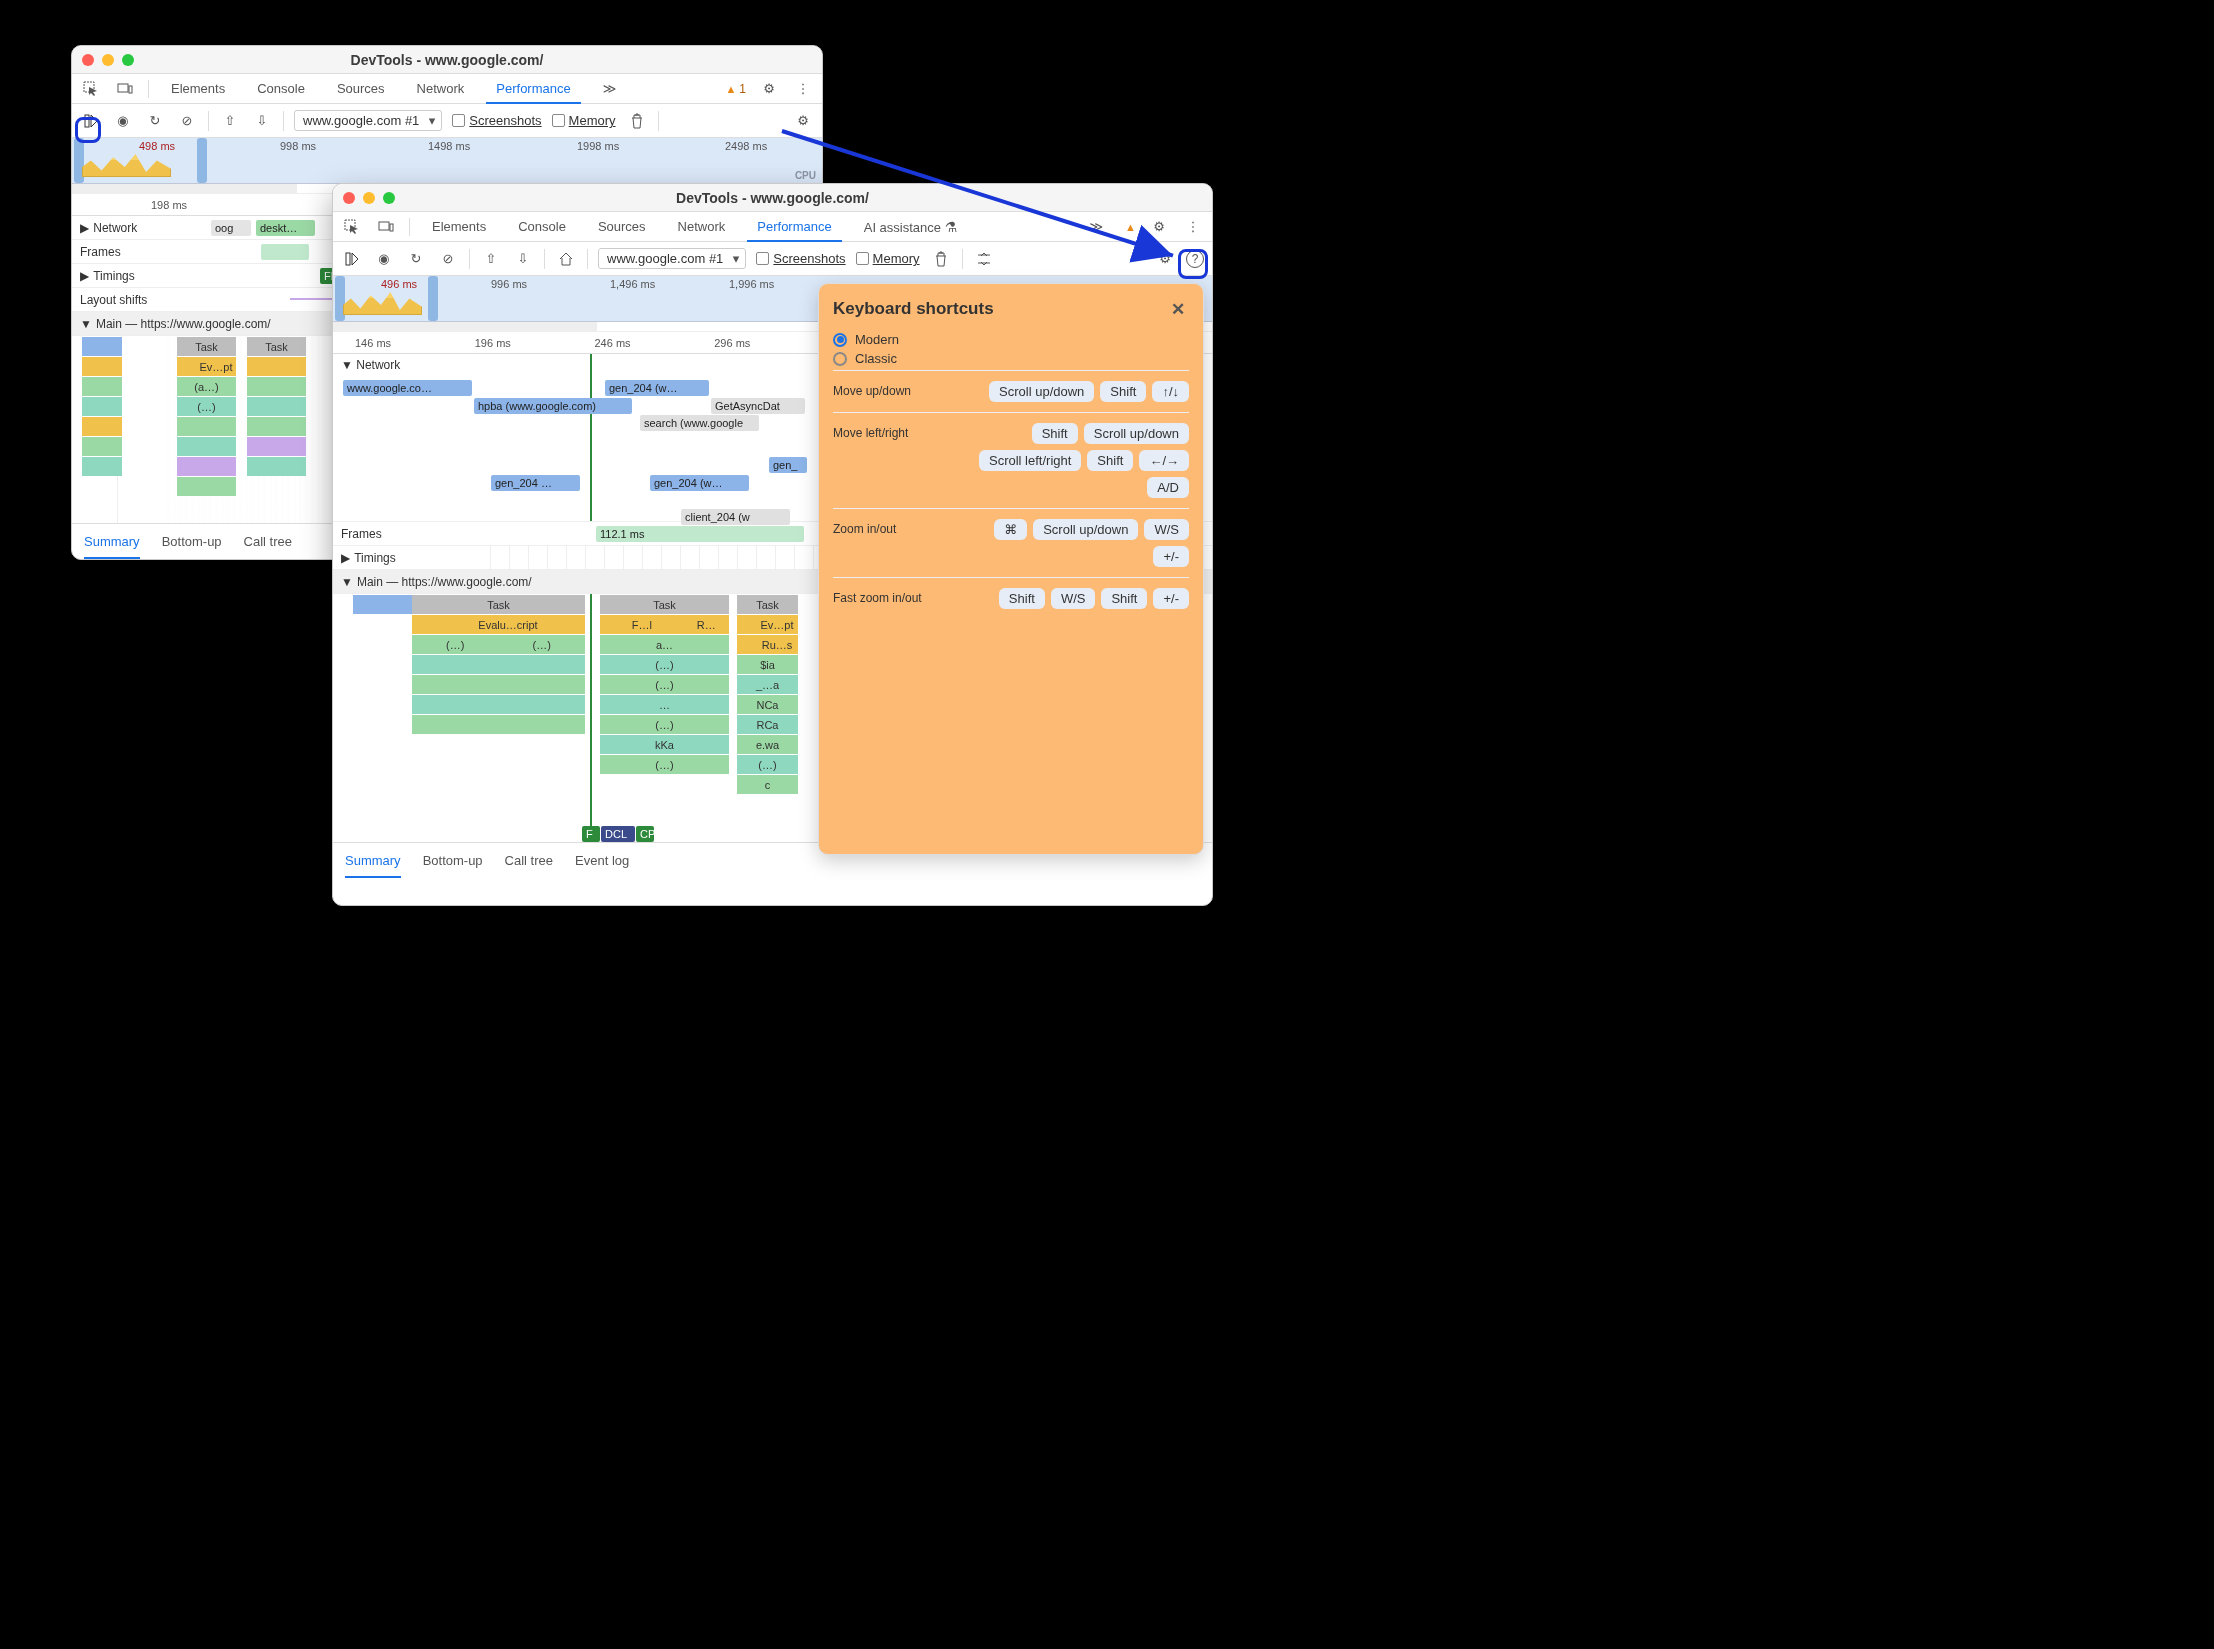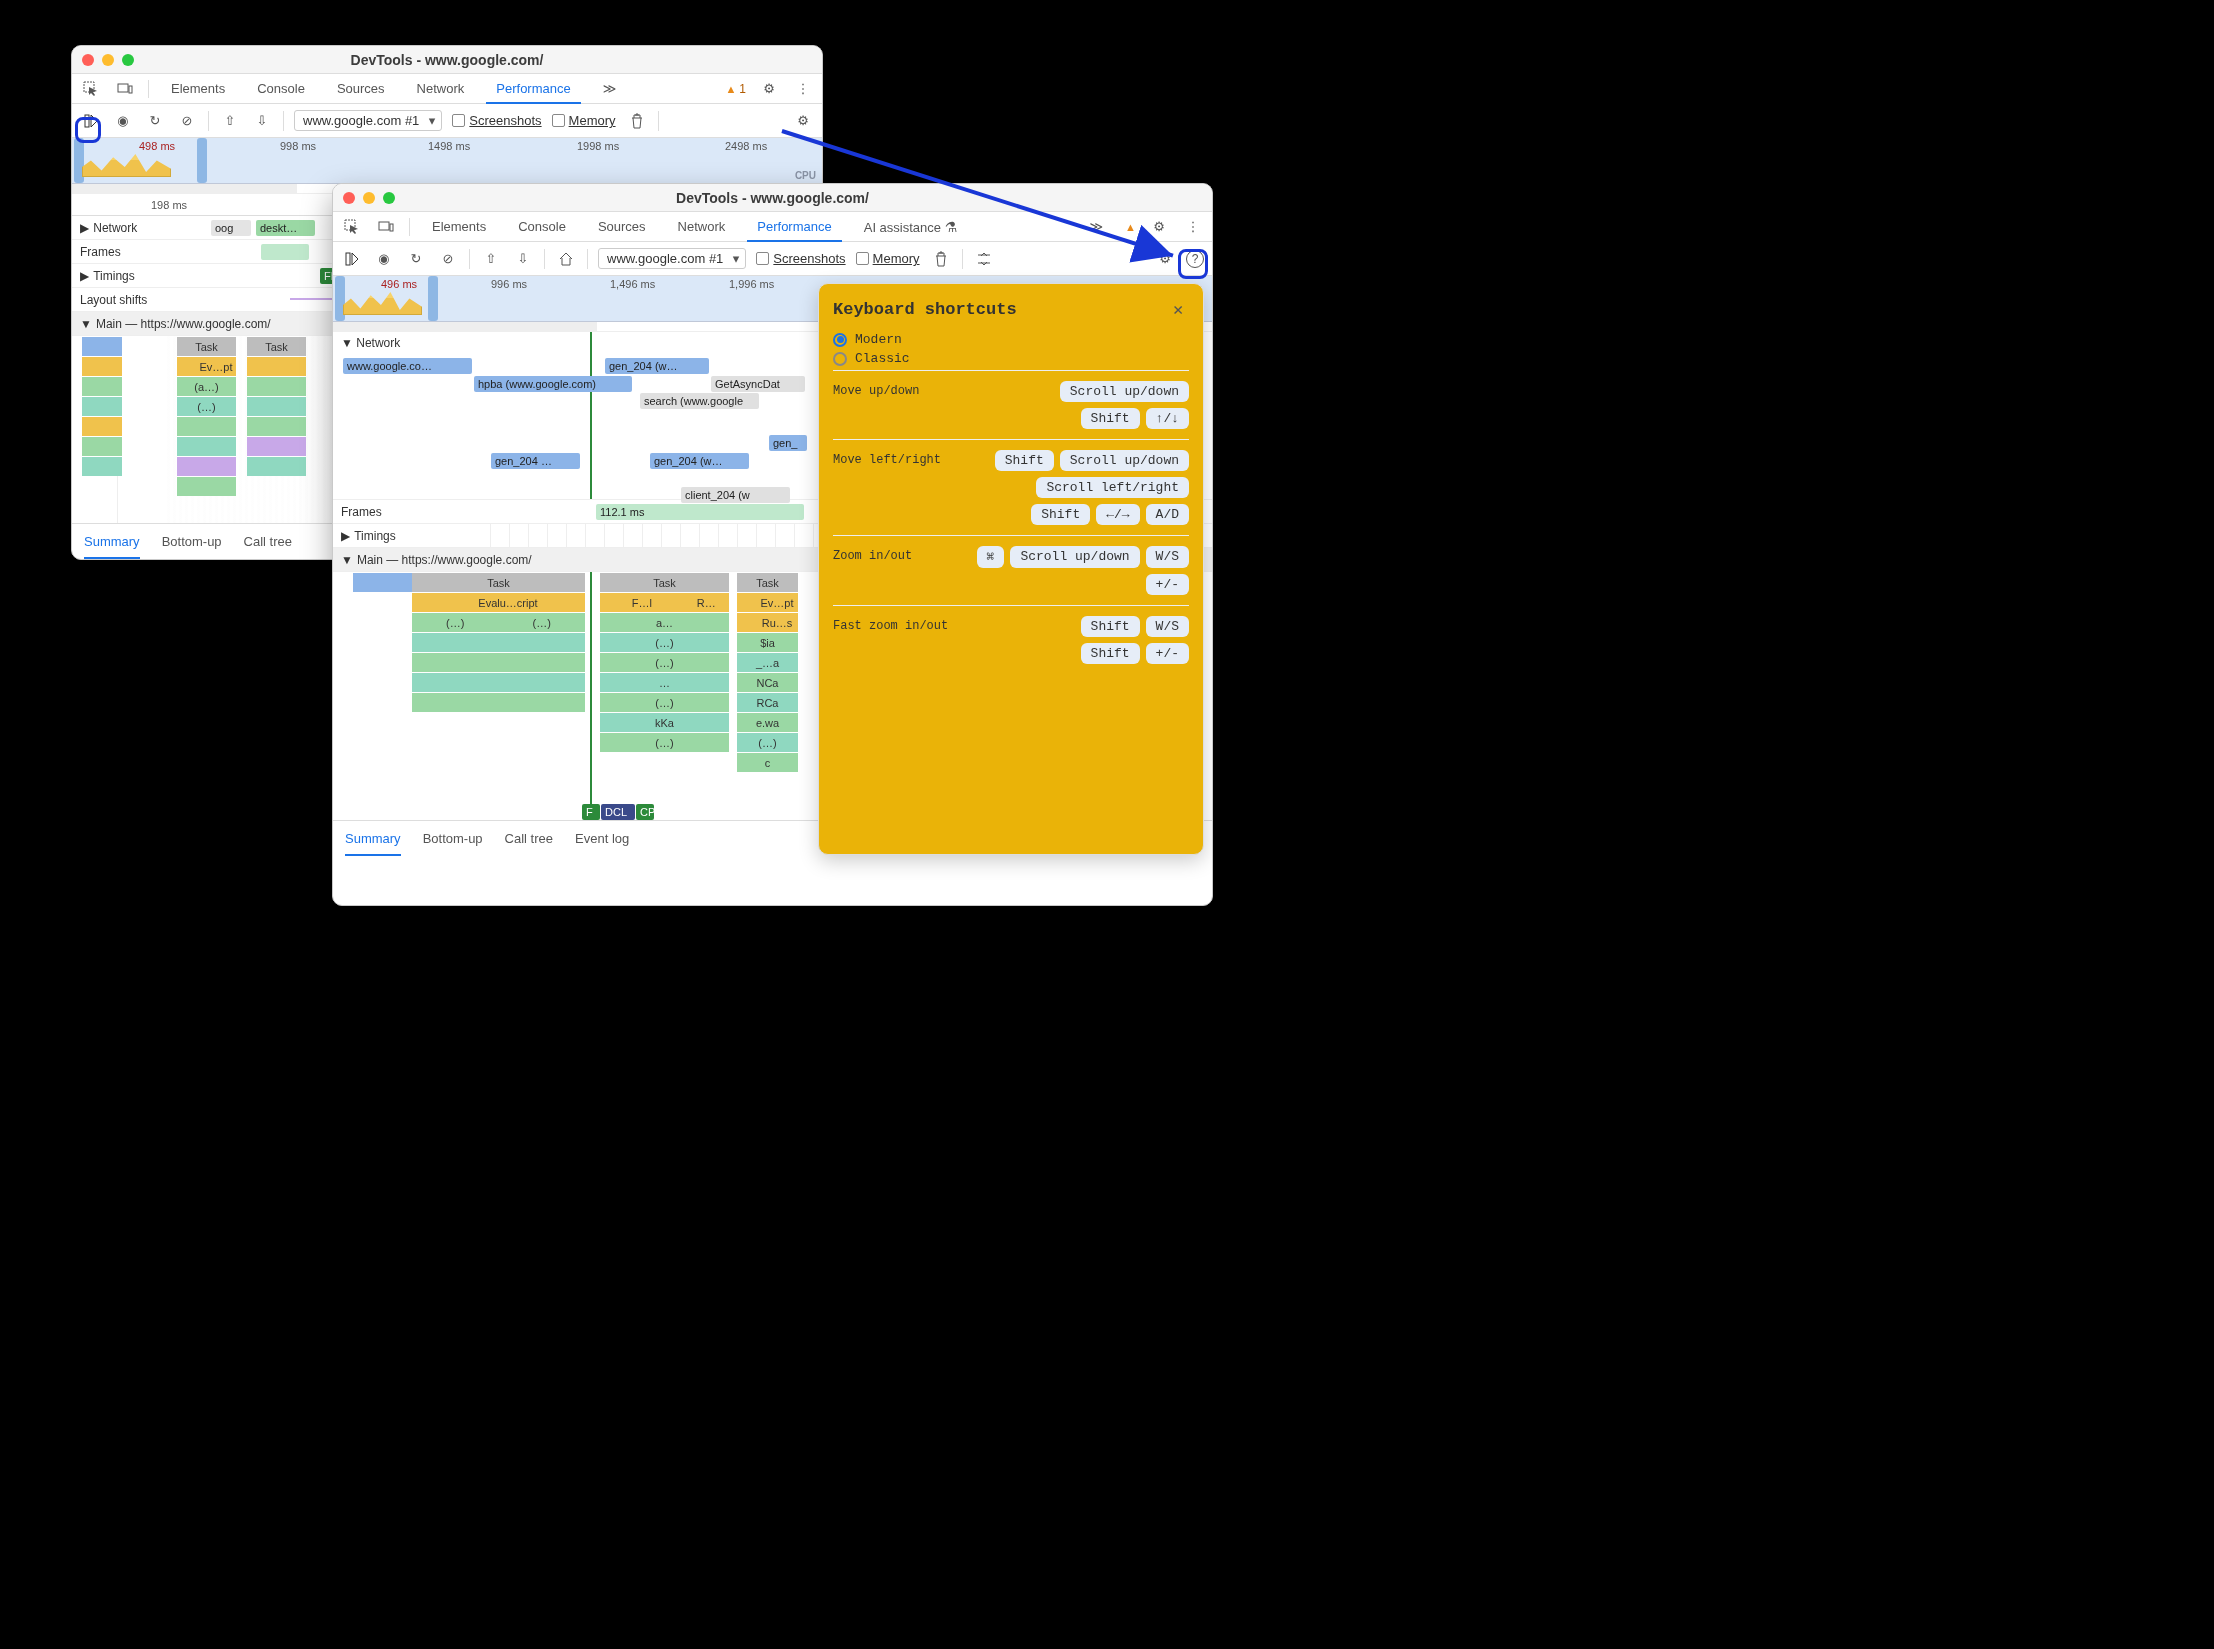--- a/index.html
+++ b/index.html
@@ -46,21 +46,21 @@
   .bottombar .btab.active { color: #1a73e8; border-bottom: 2px solid #1a73e8; margin-bottom: -1px; }
   .stripe-bg { position: absolute; left: 46px; right: 0; top: 0; bottom: 0; background: repeating-linear-gradient(90deg, #fff 0 3px, #f8f8f8 3px 6px); opacity: .2; }
 
   
   .w1 { left: 71px; top: 45px; width: 752px; height: 515px; }
 
   
   .w2 { left: 332px; top: 183px; width: 881px; height: 723px; }
 
   
-  .popover { position: absolute; right: 8px; top: 99px; width: 386px; bottom: 50px; background: #eab308; border: 1px solid #ddd; border-radius: 10px; box-shadow: 0 6px 20px rgba(0,0,0,.2); padding: 14px; overflow: auto; font-family: Liberation Mono, monospace; }
+  .popover { position: absolute; right: 8px; top: 99px; width: 386px; bottom: 50px; background: #fdba74; border: 1px solid #ddd; border-radius: 10px; box-shadow: 0 6px 20px rgba(0,0,0,.2); padding: 14px; overflow: auto; }
   .popover h3 { font-size: 17px; font-weight: 600; margin-bottom: 12px; display: flex; justify-content: space-between; align-items: center; }
   .radio-row { display: flex; align-items: center; gap: 8px; margin: 4px 0; }
   .radio-row .r { width: 14px; height: 14px; border: 2px solid #888; border-radius: 50%; display: inline-flex; align-items: center; justify-content: center; }
   .radio-row .r.on { border-color: #1a73e8; } .radio-row .r.on::after { content: ""; width: 7px; height: 7px; background: #1a73e8; border-radius: 50%; }
   .sc-group { border-top: 1px solid #eee; padding: 10px 0; display: flex; flex-direction: column; gap: 8px; }
   .sc-line { display: flex; align-items: flex-start; justify-content: space-between; gap: 10px; }
   .sc-line .sname { font-size: 12px; padding-top: 3px; }
   .keys { display: flex; flex-wrap: wrap; gap: 6px; justify-content: flex-end; max-width: 218px; }
   .keyrow { display: flex; gap: 6px; }
   .kbd { background: #e6edf7; border-radius: 6px; padding: 3px 10px; font-size: 13px; color: #333; white-space: nowrap; }
@@ -342,20 +342,27 @@
     <span class="handle" style="left:2px"></span>
     <div class="wave" style="width:79px"></div>
     <span class="label" style="left:48px;color:#a22">496 ms</span>
     <span class="label" style="left:158px">996 ms</span>
     <span class="label" style="left:277px">1,496 ms</span>
     <span class="label" style="left:396px">1,996 ms</span>
     <span class="handle" style="left:95px"></span>
   </div>
   <div class="tiny-strip"></div>
 
+  <div class="ruler">
+    <span>146 ms</span>
+    <span>196 ms</span>
+    <span>246 ms</span>
+    <span>296 ms</span>
+    <span style="width:356px"></span>
+  </div>
 
   <div style="position:relative;height:168px;border-bottom:1px solid #eee">
     <div class="vline" style="left:257px"></div>
     <div style="position:absolute;left:8px;top:4px;font-size:12px">▼ <span>Network</span></div>
     <span class="bar blue" style="left:10px;top:26px;width:129px">www.google.co…</span>
     <span class="bar blue" style="left:141px;top:44px;width:158px">hpba (www.google.com)</span>
     <span class="bar blue" style="left:272px;top:26px;width:104px">gen_204 (w…</span>
     <span class="bar" style="left:307px;top:61px;width:119px;background:#e0e0e0">search (www.google</span>
     <span class="bar" style="left:378px;top:44px;width:94px;background:#e0e0e0">GetAsyncDat</span>
     <span class="bar blue" style="left:158px;top:121px;width:89px">gen_204 …</span>

